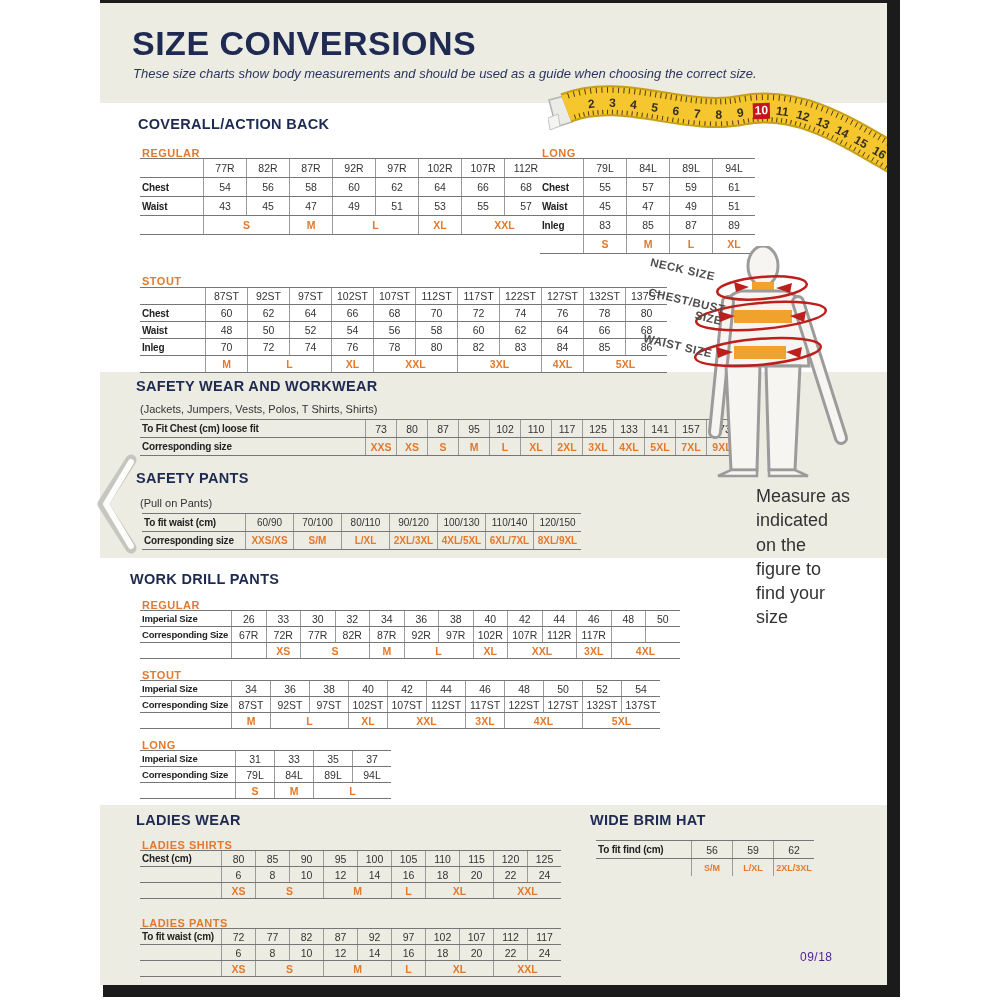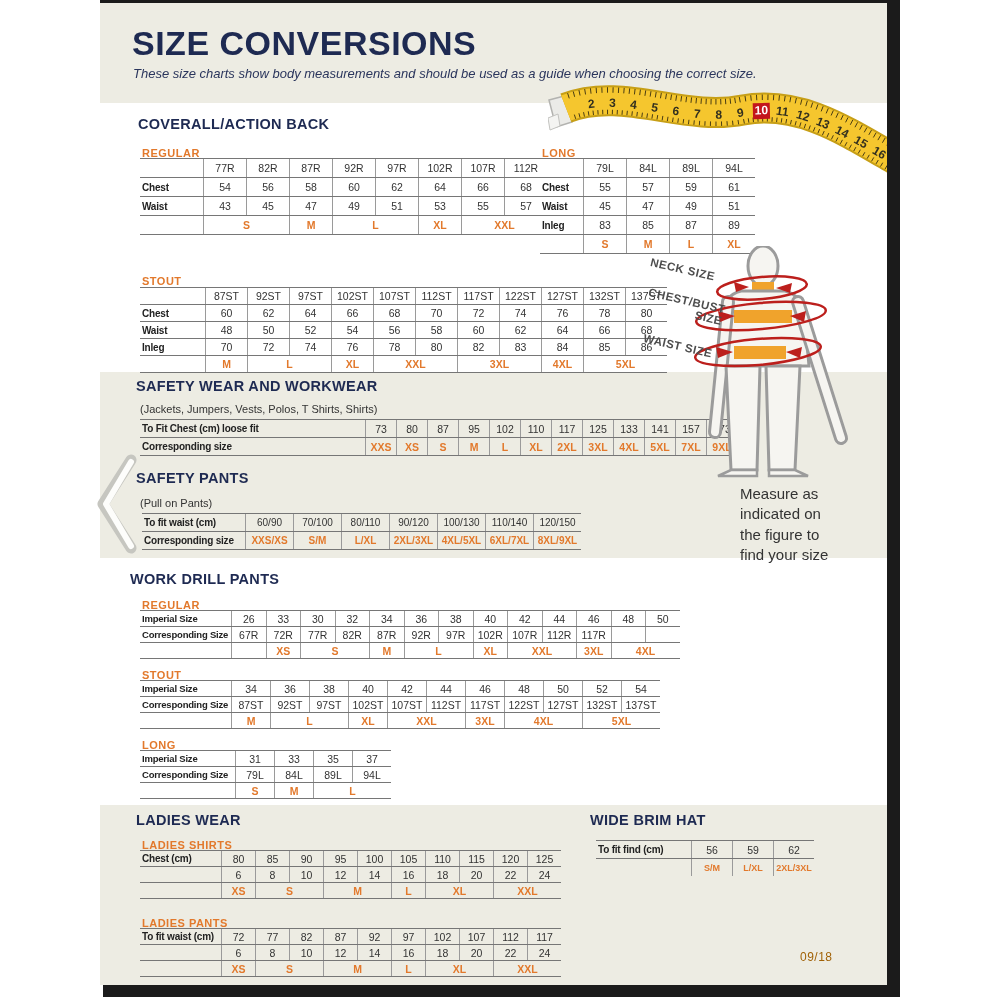--- a/index.html
+++ b/index.html
@@ -6,21 +6,21 @@
   body{width:1000px;height:1000px;position:relative;background:#ffffff;overflow:hidden;
        font-family:"Liberation Sans","DejaVu Sans",sans-serif;}
   .abs{position:absolute;}
   .band{background:#edece3;}
   .edgebar{background:#1b1b1b;z-index:50;}
   .title{font-size:34px;font-weight:800;color:#1e2a52;letter-spacing:.5px;}
   .subtitle{font-size:13px;color:#2a355c;font-style:italic;}
   .sec-heading{font-size:14.5px;font-weight:800;color:#1e2a52;letter-spacing:.3px;text-align:center;}
   .sub-label{font-size:11px;font-weight:700;color:#e2792c;letter-spacing:.5px;}
   .note{font-size:11px;color:#333;}
-  .footer{font-size:12px;color:#a16207;letter-spacing:.5px;}
+  .footer{font-size:12px;color:#4c1d95;letter-spacing:.5px;}
 
   table{border-collapse:collapse;table-layout:fixed;font-size:10.5px;color:#333;}
   td{border-top:1px solid #767676;border-bottom:1px solid #767676;text-align:center;
      height:17px;padding:0 1px;white-space:nowrap;}
   td+td{border-left:1px solid #9a9a9a;}
   td.lbl{text-align:left;font-weight:700;color:#222;padding-left:2px;font-size:10px;letter-spacing:-.2px;}
   tr.hdr td{font-weight:400;}
   tr.accent td{color:#e2792c;font-weight:700;}
   tr.accent td.lbl{color:#222;}
   tr.grp td{color:#e2792c;font-weight:700;}
@@ -35,21 +35,21 @@
   .t-wdstout{width:484px}.t-wdstout td{width:36px;height:15px}.t-wdstout td.lbl{width:88px;font-size:9.5px}
   .t-wdlong{width:236px}.t-wdlong td{width:36px;height:15px}.t-wdlong td.lbl{width:92px;font-size:9.5px}
   .t-lshirts{width:388px}.t-lshirts td{width:31px;height:15px}.t-lshirts td.lbl{width:78px}
   .t-lpants{width:388px}.t-lpants td{width:31px;height:15px}.t-lpants td.lbl{width:78px}
   .t-hat{width:206px}.t-hat td{width:38px}.t-hat td.lbl{width:92px}
   .t-hat tr.accent td{font-size:9px}
   table.no-bottom tr:last-child td{border-bottom:none;}
 
   .fig-label{font-size:11.5px;font-weight:800;color:#4d4d4d;letter-spacing:.5px;
              transform:rotate(13deg);transform-origin:left top;z-index:3;}
-  .measure-note{font-size:15px;color:#333;width:95px;line-height:1.35;}
+  .measure-note{font-size:18px;color:#333;width:95px;line-height:1.35;margin-left:16px;}
 </style>
 </head>
 <body>
 
 <div class="abs band" style="left:100px;top:3px;width:787px;height:100px"></div>
 <div class="abs band" style="left:100px;top:372px;width:787px;height:186px"></div>
 <div class="abs band" style="left:100px;top:805px;width:787px;height:180px"></div>
 
 <div class="abs title" style="left:132px;top:24px">SIZE CONVERSIONS</div>
 <div class="abs subtitle" style="left:133px;top:66px">These size charts show body measurements and should be used as a guide when choosing the correct size.</div>

